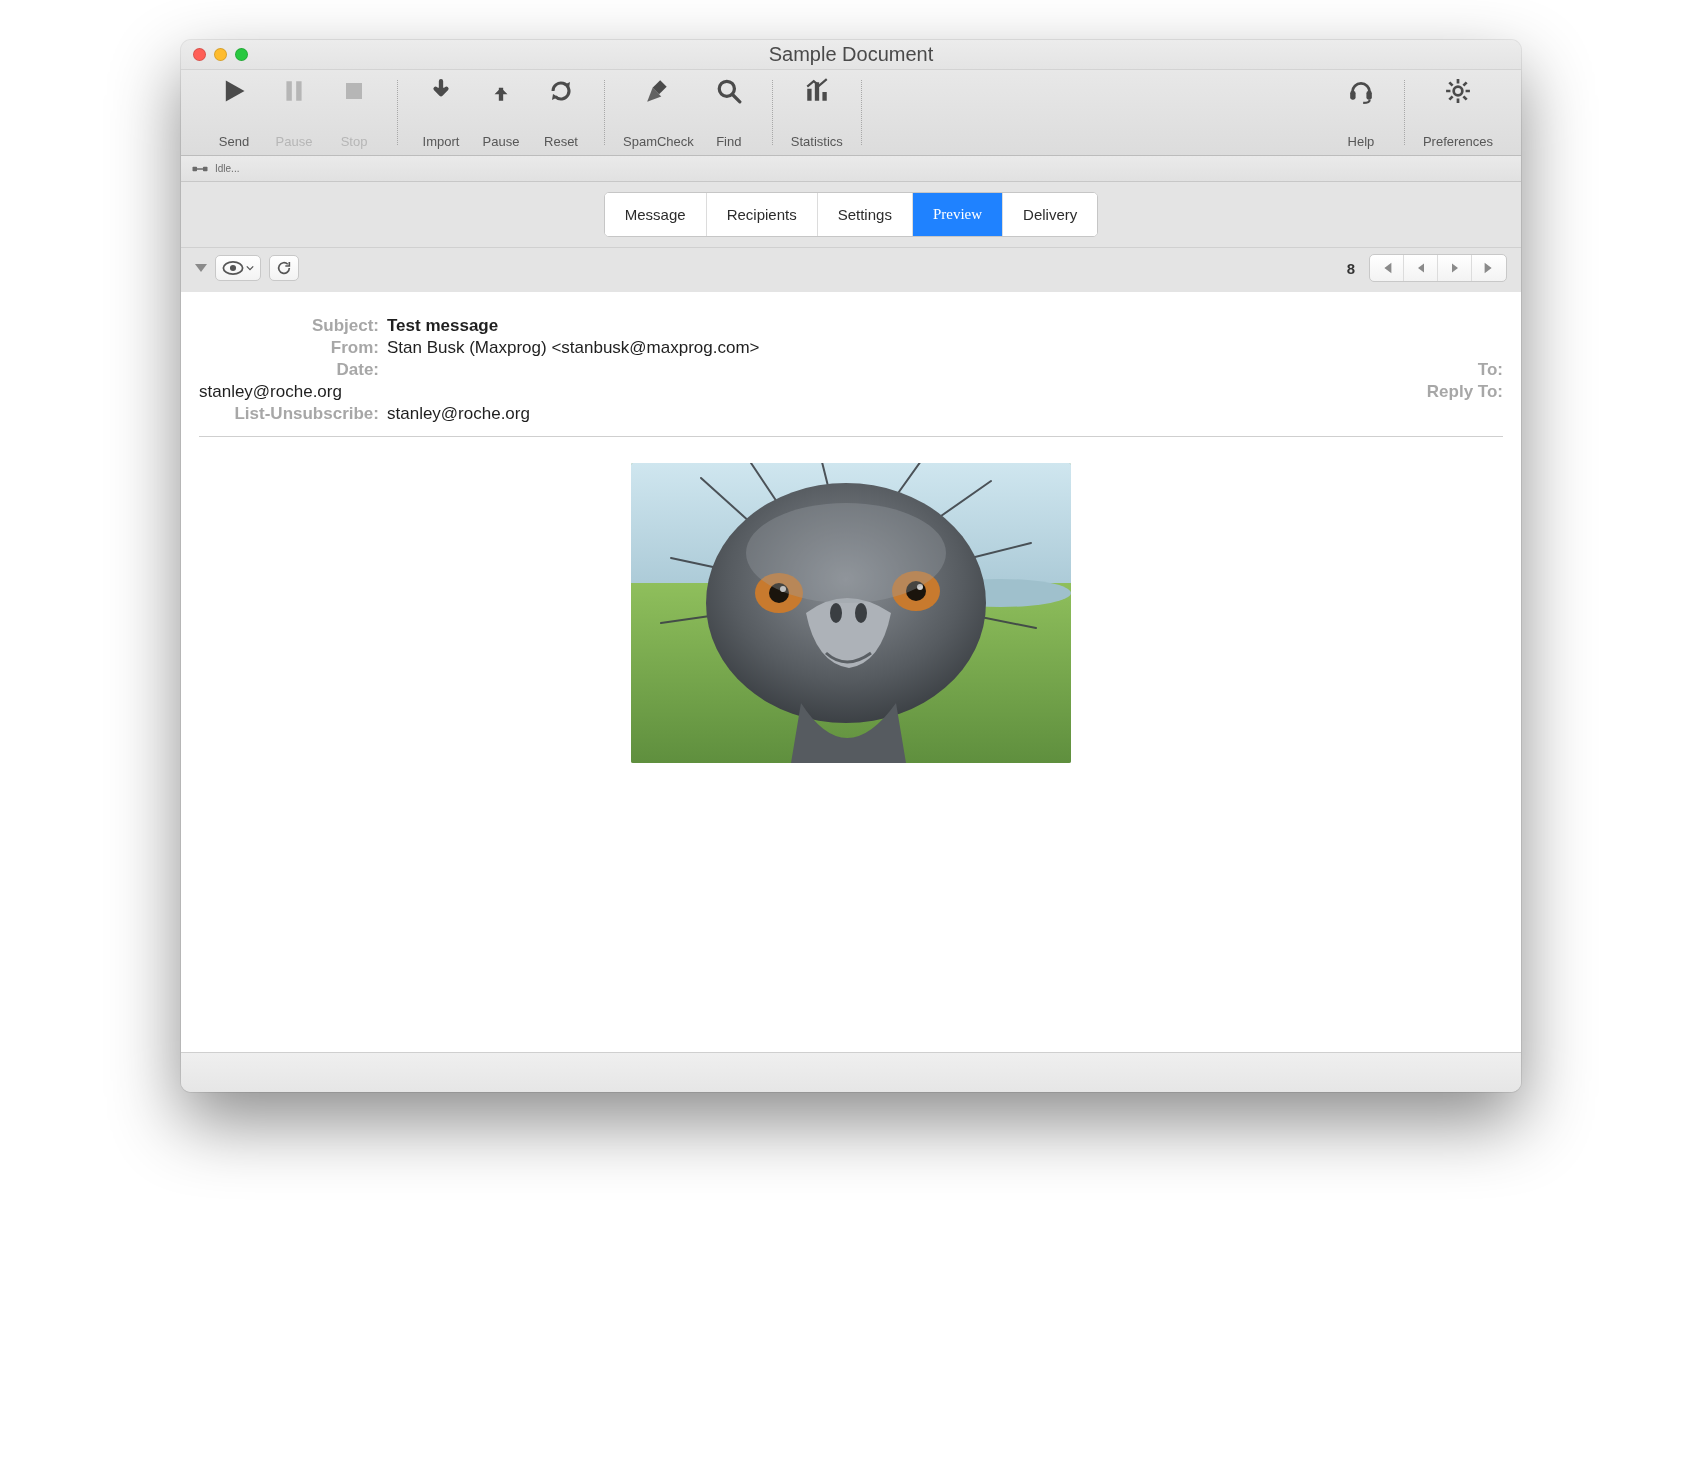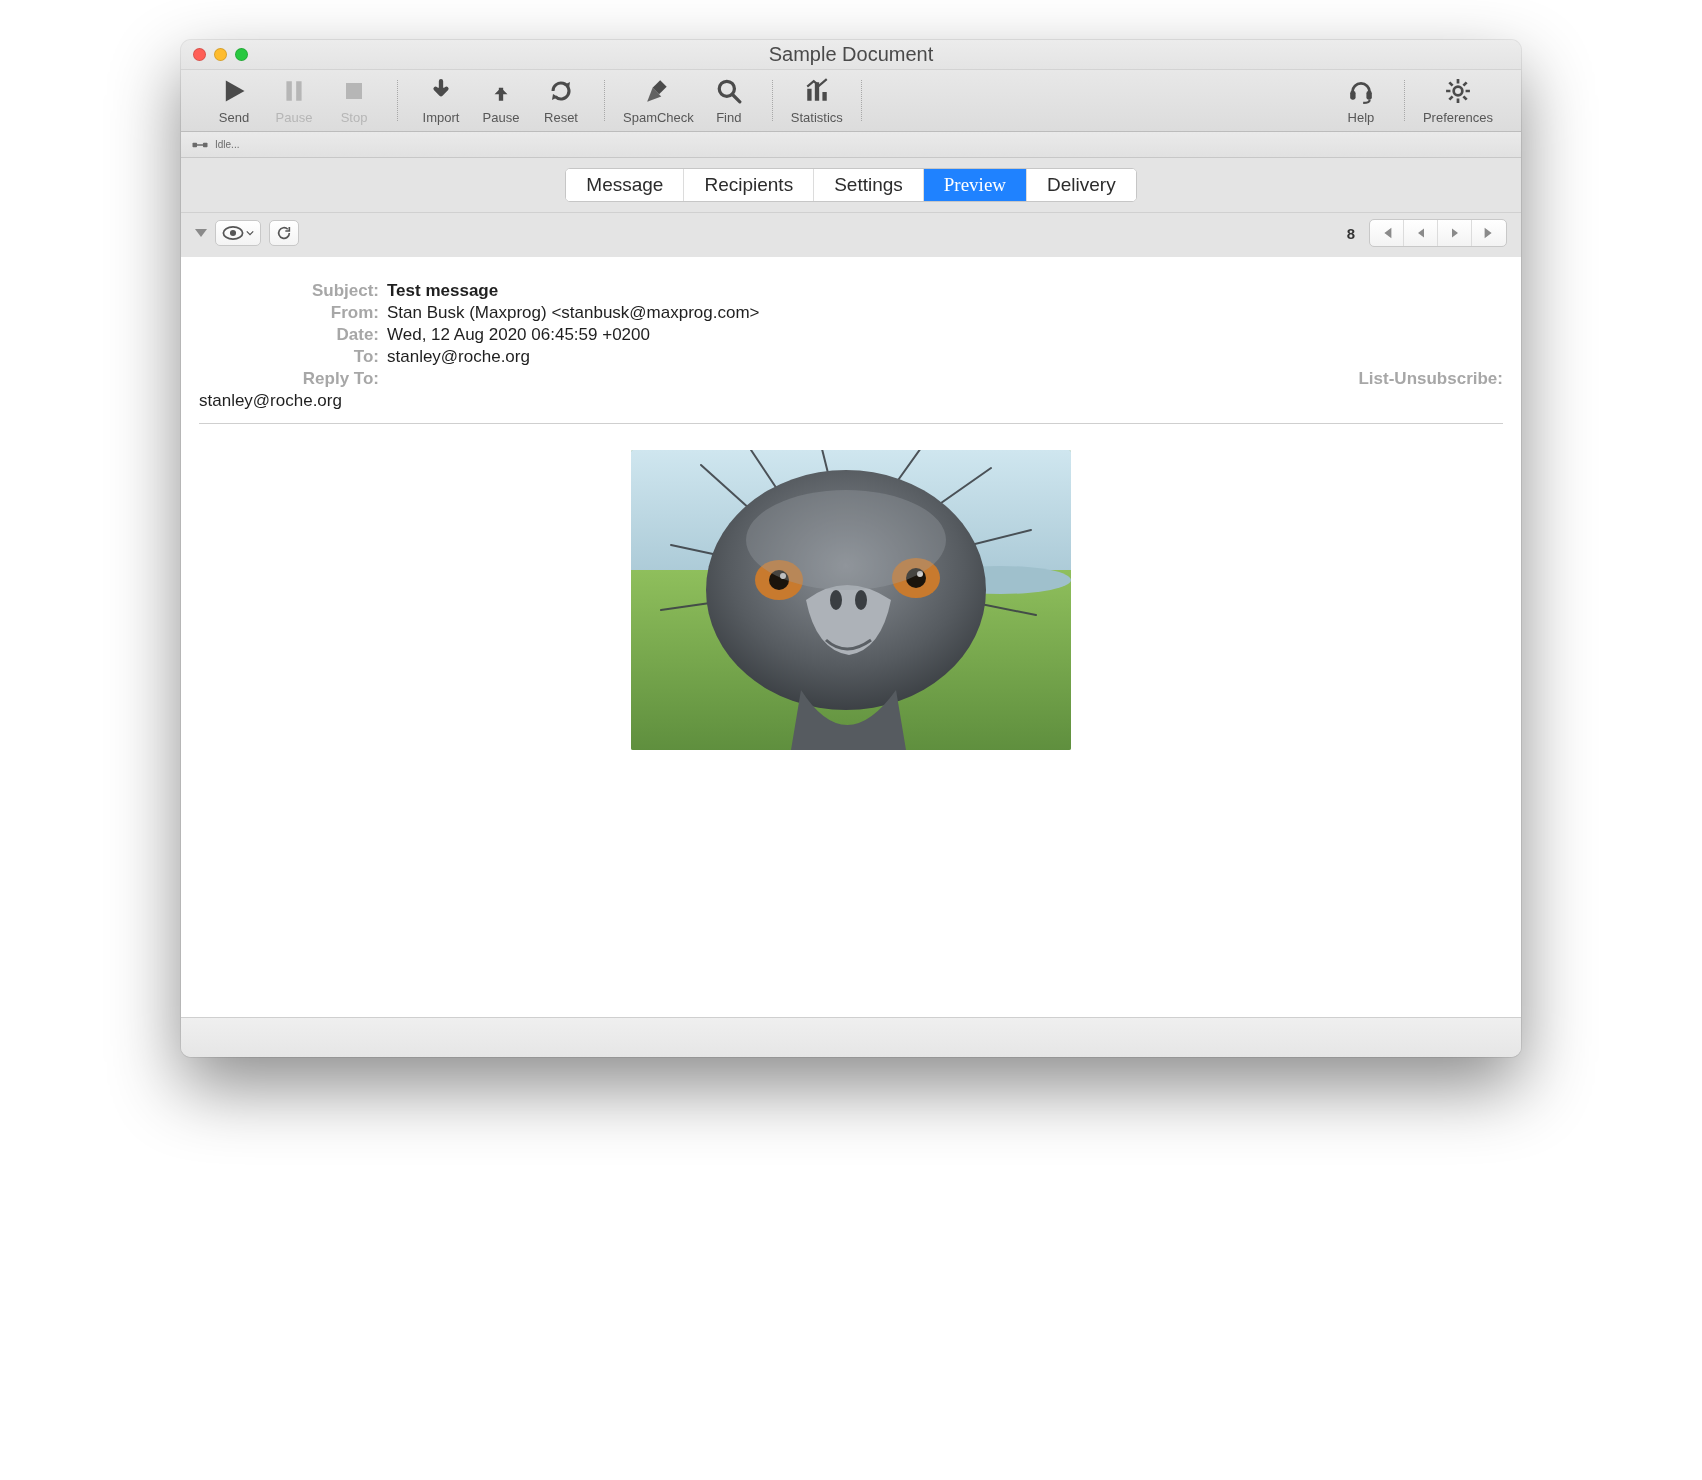--- a/index.html
+++ b/index.html
@@ -84,20 +84,21 @@
   }
   .tb-item .icon {
     width: 34px; height: 30px;
     display: flex; align-items: center; justify-content: center;
     color: #4b4b4b;
   }
   .tb-item.disabled .icon, .tb-item.disabled span { color: #b6b6b6; }
   .tb-item span {
     font-size: 13px;
     color: #575757;
+    margin-top: 24px;
   }
   .spacer { flex: 1; }
 
   
   .statusbar {
     height: 26px;
     background: linear-gradient(#eaeaea,#e1e1e1);
     border-bottom: 1px solid #c7c7c7;
     display: flex;
     align-items: center;
@@ -123,22 +124,22 @@
   }
   .segmented {
     display: flex;
     border: 1px solid #c6c6c6;
     border-radius: 5px;
     overflow: hidden;
     background: #fff;
     margin-bottom: 10px;
   }
   .segmented .seg {
-    padding: 5px 20px;
-    font-size: 19px;
+    padding: 13px 20px;
+    font-size: 15px;
     color: #2c2c2c;
     background: #fff;
     border-right: 1px solid #dcdcdc;
     cursor: default;
   }
   .segmented .seg:last-child { border-right: none; }
   .segmented .seg.active {
     background: #1f82ff;
     color: #fff;
     font-family: Liberation Serif, serif;
@@ -474,21 +475,20 @@
 
   <div class="preview-area">
     <div class="headers">
       <div class="hk">Subject:</div>
       <div class="hv bold">Test message</div>
 
       <div class="hk">From:</div>
       <div class="hv">Stan Busk (Maxprog) &lt;stanbusk@maxprog.com&gt;</div>
 
       <div class="hk">Date:</div>
-      <div class="hv">Wed, 12 Aug 2020 06:45:59 +0200</div>
 
       <div class="hk">To:</div>
       <div class="hv">stanley@roche.org</div>
 
       <div class="hk">Reply To:</div>
 
       <div class="hk">List-Unsubscribe:</div>
       <div class="hv">stanley@roche.org</div>
     </div>
 

